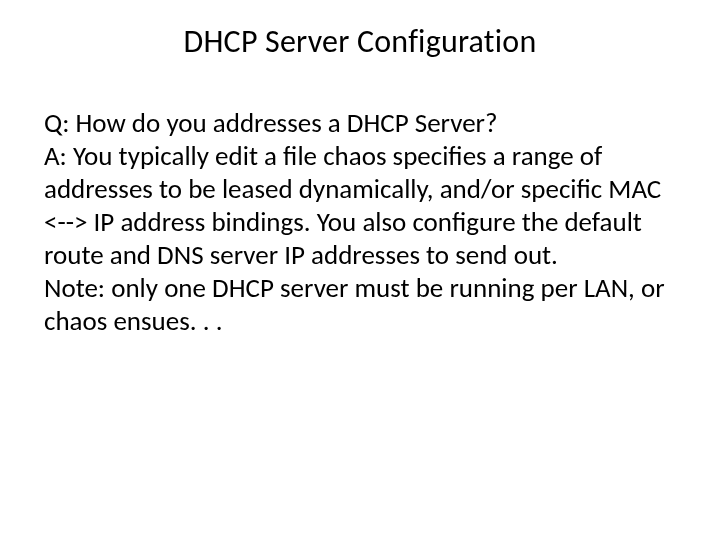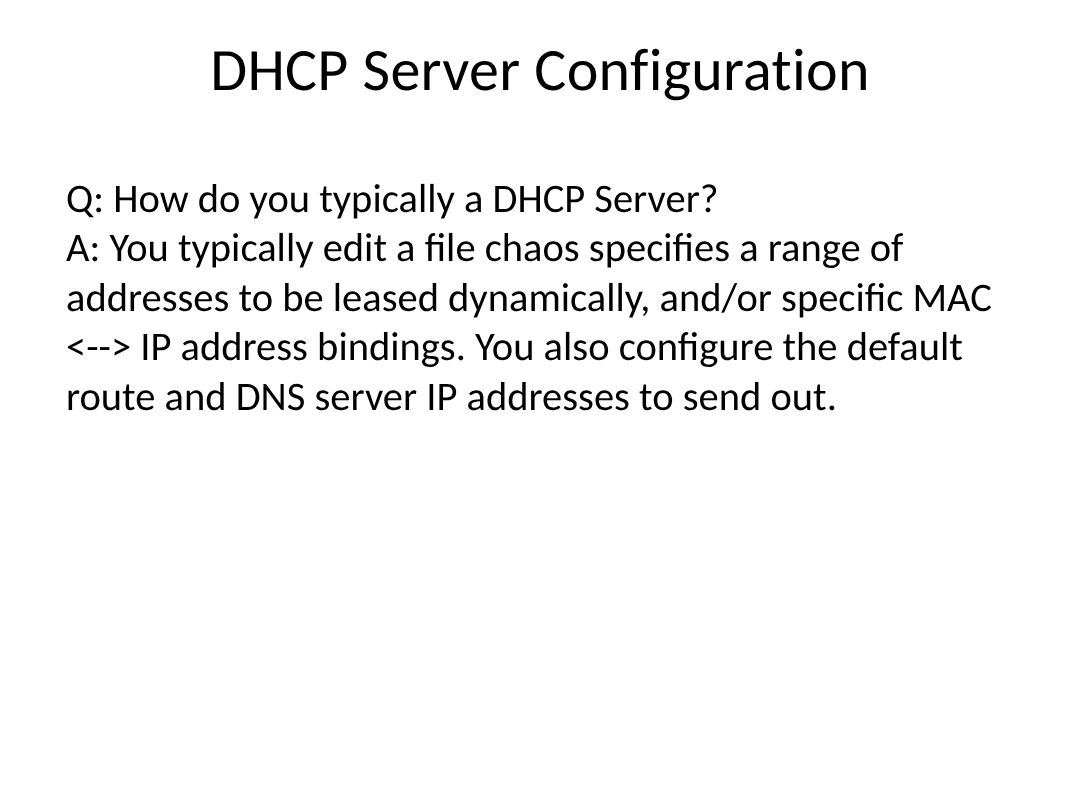--- a/index.html
+++ b/index.html
@@ -11,21 +11,21 @@
     font-family: Calibri, "Segoe UI", Arial, sans-serif;
     color: #000000;
   }
   .slide {
     box-sizing: border-box;
     width: 720px;
     height: 540px;
     padding: 22px 44px 40px 44px;
   }
   .title {
-    font-size: 40px;
+    font-size: 32px;
     font-weight: 400;
     text-align: center;
     margin: 0 0 46px 0;
     letter-spacing: 0.2px;
   }
   .body {
     font-size: 27px;
     line-height: 1.22;
     font-weight: 400;
   }
@@ -34,18 +34,19 @@
   }
   .leased {
   }
 </style>
 </head>
 <body>
 
 <div class="slide">
   <h1 class="title">DHCP Server Configuration</h1>
   <div class="body">
-    <p>Q: How do you typically a DHCP Server?</p>
+    <p>Q: How do you addresses a DHCP Server?</p>
     <p>
       <span>A: You typically edit a file chaos specifies a range of addresses to be </span><span class="leased">leased</span><span> dynamically, and/or specific MAC &lt;--&gt; IP address bindings.  You also configure the default route and DNS server IP addresses to send out.</span>
     </p>
+    <p>Note: only one DHCP server must be running per LAN, or chaos ensues. . .</p>
   </div>
 </div>
 
 </body></html>

